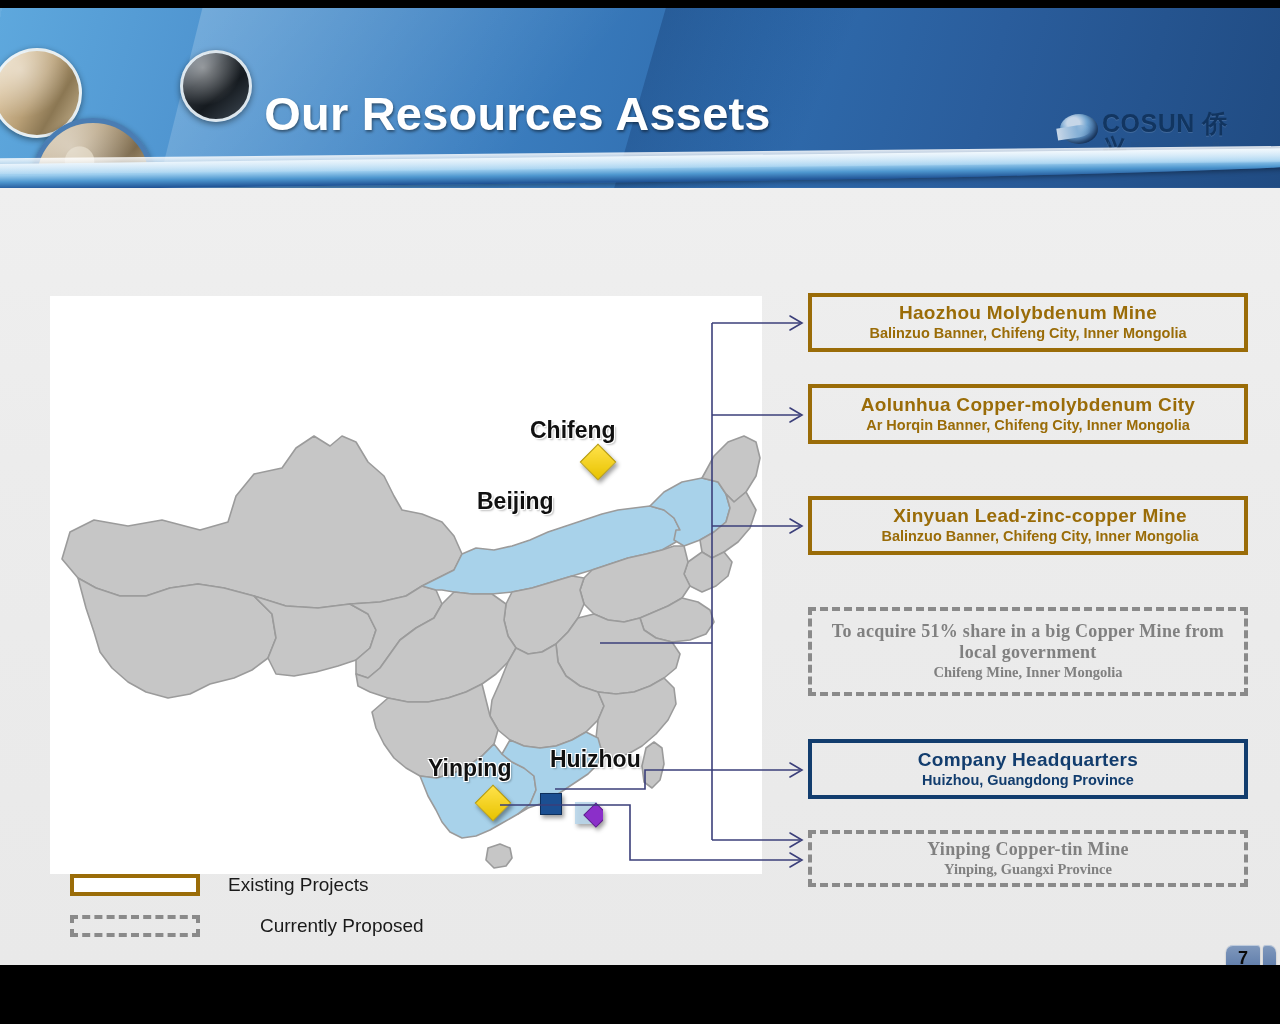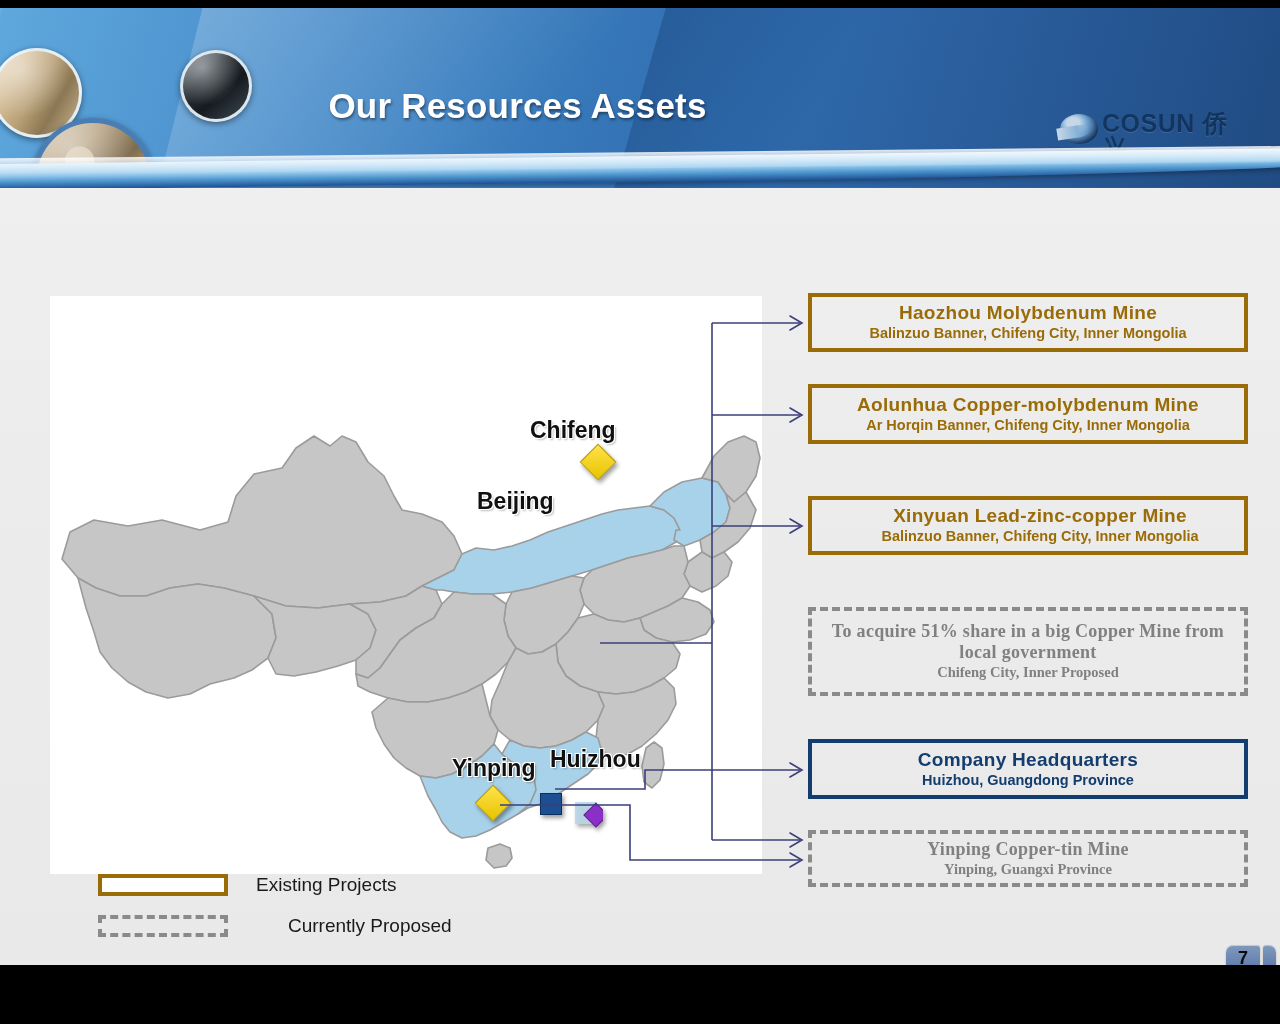--- a/index.html
+++ b/index.html
@@ -46,21 +46,21 @@
   #pc3 { left:32px; top:110px; width:122px; height:122px;
     border:5px solid #4a7db3;
     background:
       radial-gradient(circle at 38% 34%, #cfc0a4 0 14%, transparent 15%),
       radial-gradient(circle at 66% 58%, #a89172 0 12%, transparent 13%),
       linear-gradient(135deg,#d9cbb2 0%,#b49f7d 30%,#7d6b4e 55%,#c9b894 80%,#6d5e46 100%); }
   .photo-circ::after { content:""; position:absolute; inset:0;
     background:radial-gradient(circle at 30% 22%, rgba(255,255,255,.45), rgba(255,255,255,0) 55%); }
 
   #slide-title { position:absolute; left:0; top:78px; width:1035px; text-align:center;
-    color:#fff; font-size:35px; font-weight:bold; letter-spacing:.2px;
+    color:#fff; font-size:47px; font-weight:bold; letter-spacing:.2px;
     text-shadow:1px 2px 3px rgba(0,0,0,.45); }
 
   
   #logo { position:absolute; left:1060px; top:100px; width:185px; height:56px; opacity:.82; }
   #logo-mark { position:absolute; left:0; top:6px; width:38px; height:30px;
     border-radius:50%;
     background:radial-gradient(ellipse at 35% 30%, #eaf3fb 0 18%, #7fb4dd 40%, #1c3f73 78%);
     box-shadow:inset -2px -2px 4px rgba(0,0,0,.4); }
   #logo-mark::after{ content:""; position:absolute; left:-3px; top:12px; width:34px; height:12px;
     background:linear-gradient(90deg,#eef5fb,#9cc5e6 60%,transparent);
@@ -78,21 +78,21 @@
   
   #map-panel { position:absolute; left:50px; top:288px; width:712px; height:578px;
     background:#ffffff; }
   #map-svg { position:absolute; left:0; top:0; width:712px; height:578px; }
 
   .city-label { position:absolute; font-weight:bold; color:#101010; font-size:23px;
     text-shadow:1px 1px 0 #fff, -1px 1px 0 #fff, 1px -1px 0 #fff, -1px -1px 0 #fff,
                 2px 2px 2px rgba(0,0,0,.25); white-space:nowrap; }
   #lbl-chifeng { left:480px; top:121px; }
   #lbl-beijing { left:427px; top:192px; }
-  #lbl-yinping { left:378px; top:459px;margin-left:24px; }
+  #lbl-yinping { left:378px; top:459px; }
   #lbl-huizhou { left:500px; top:450px; }
 
   .marker { position:absolute; filter:drop-shadow(2px 3px 2px rgba(0,0,0,.38)); }
   .diamond { width:26px; height:26px; transform:rotate(45deg); border:1px solid rgba(0,0,0,.25); }
   #mk-chifeng { left:535px; top:153px; }
   #mk-chifeng .diamond { background:linear-gradient(135deg,#ffe24a,#e8c300); }
   #mk-beijing { left:519px; top:500px; }
   #mk-yinping { left:430px; top:494px; }
   #mk-yinping .diamond { background:linear-gradient(135deg,#ffe24a,#e8c300); }
   #mk-huizhou { left:490px; top:497px; }
@@ -118,21 +118,21 @@
   #box2 { left:808px; top:376px; height:60px; }
   #box3 { left:808px; top:488px; height:59px;padding-left:24px; }
   #box4 { left:808px; top:599px; height:89px; }
   #box4 .t1 { font-size:18px; }
   #box5 { left:808px; top:731px; height:60px; }
   #box6 { left:808px; top:822px; height:57px; }
   #box6 .t1 { font-size:18px; }
 
   
   #legend { position:absolute; left:70px; top:866px; width:420px; }
-  .lg-row { position:absolute; display:flex; align-items:flex-end;margin-left:28px; }
+  .lg-row { position:absolute; display:flex; align-items:flex-end; }
   #lg-row1 { left:0; top:0; }
   #lg-row2 { left:0; top:41px;gap:32px; }
   .lg-swatch { width:130px; height:22px; }
   #lg-sw1 { border:4px solid #9a6c08; background:#ffffff; }
   #lg-sw2 { border:4px dashed #8a8a8a; background:transparent; }
   .lg-text { margin-left:28px; font-size:19px; color:#1a1a1a; white-space:nowrap; }
 
   
   #pagenum { position:absolute; left:1226px; top:937px; width:34px; height:26px;
     background:linear-gradient(180deg,#8099bd,#5b79a8);
@@ -311,32 +311,32 @@
       <path d="M790,665 L802,672 L790,679"></path>
     </g>
   </svg>
 
   <div class="ibox solid-gold" id="box1">
     <div class="t1">Haozhou Molybdenum Mine</div>
     <div class="t2">Balinzuo Banner, Chifeng City, Inner Mongolia</div>
   </div>
 
   <div class="ibox solid-gold" id="box2">
-    <div class="t1">Aolunhua Copper-molybdenum Mine</div>
+    <div class="t1">Aolunhua Copper-molybdenum City</div>
     <div class="t2">Ar Horqin Banner, Chifeng City, Inner Mongolia</div>
   </div>
 
   <div class="ibox solid-gold" id="box3">
     <div class="t1">Xinyuan Lead-zinc-copper Mine</div>
     <div class="t2">Balinzuo Banner, Chifeng City, Inner Mongolia</div>
   </div>
 
   <div class="ibox dashed-gray" id="box4">
     <div class="t1">To acquire 51% share in a big Copper Mine from local government</div>
-    <div class="t2">Chifeng City, Inner Proposed</div>
+    <div class="t2">Chifeng Mine, Inner Mongolia</div>
   </div>
 
   <div class="ibox dashed-gray" id="box6">
     <div class="t1">Yinping Copper-tin Mine</div>
     <div class="t2">Yinping, Guangxi Province</div>
   </div>
 
   <div class="ibox solid-navy" id="box5">
     <div class="t1">Company Headquarters</div>
     <div class="t2">Huizhou, Guangdong Province</div>

